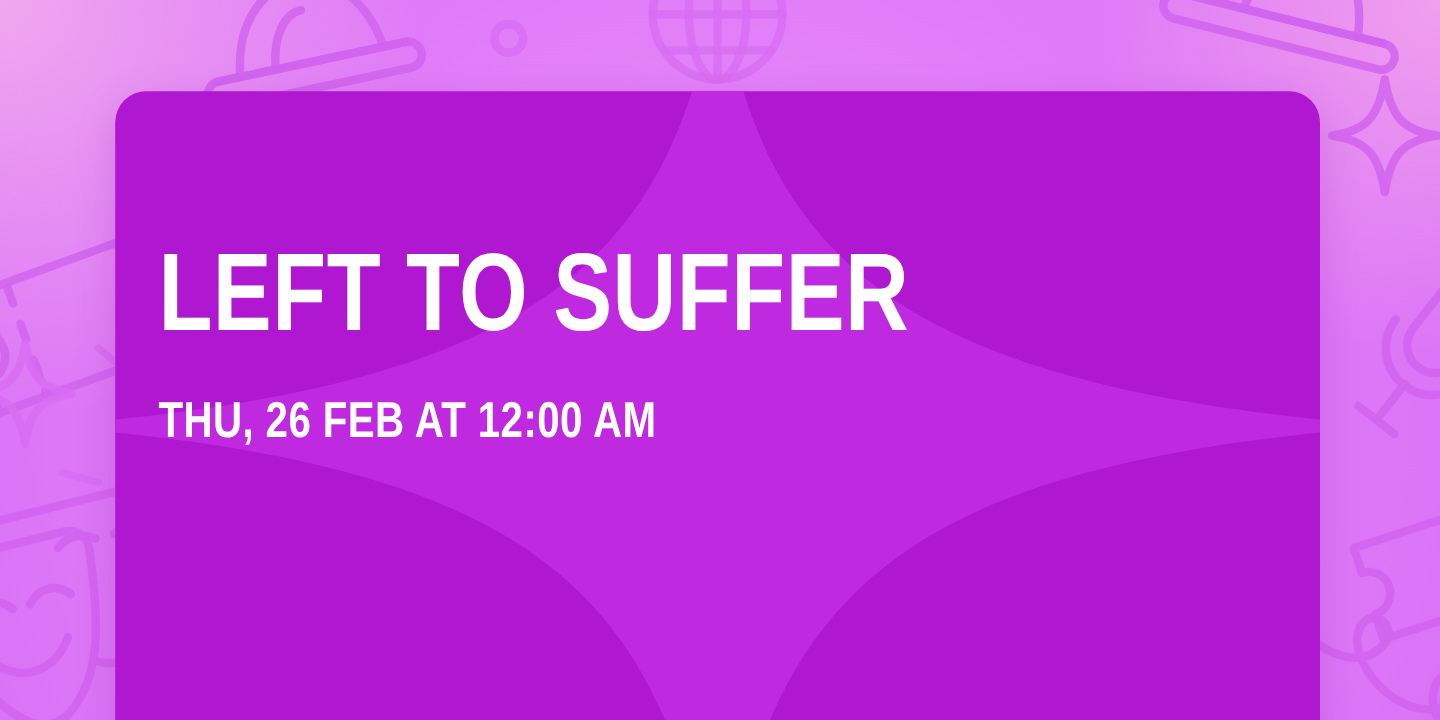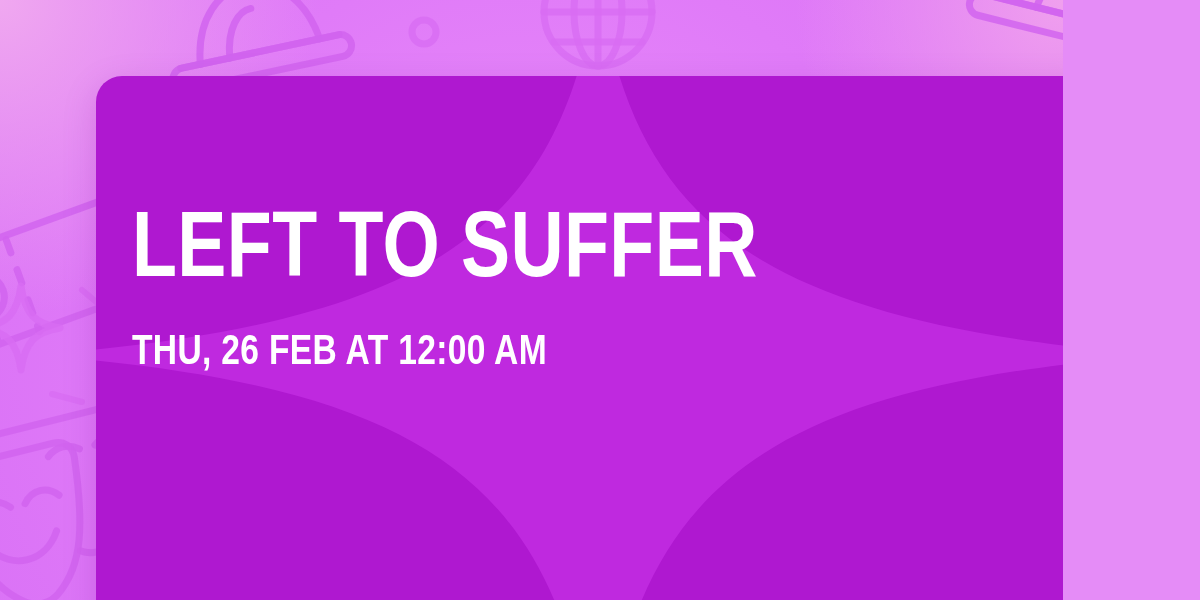--- a/index.html
+++ b/index.html
@@ -8,21 +8,21 @@
     padding: 0;
     width: 1200px;
     height: 600px;
     overflow: hidden;
     background: #E58CF7;
     font-family: "Liberation Sans", sans-serif;
   }
 
   #stage {
     position: relative;
-    width: 1063px;
+    width: 1200px;
     height: 600px;
     overflow: hidden;
   }
 
   
   .backdrop {
     position: absolute;
     inset: 0;
     background:
       radial-gradient(circle at 0% 0%,   #F0A8F0 0%,  rgba(240,168,240,0) 26%),

